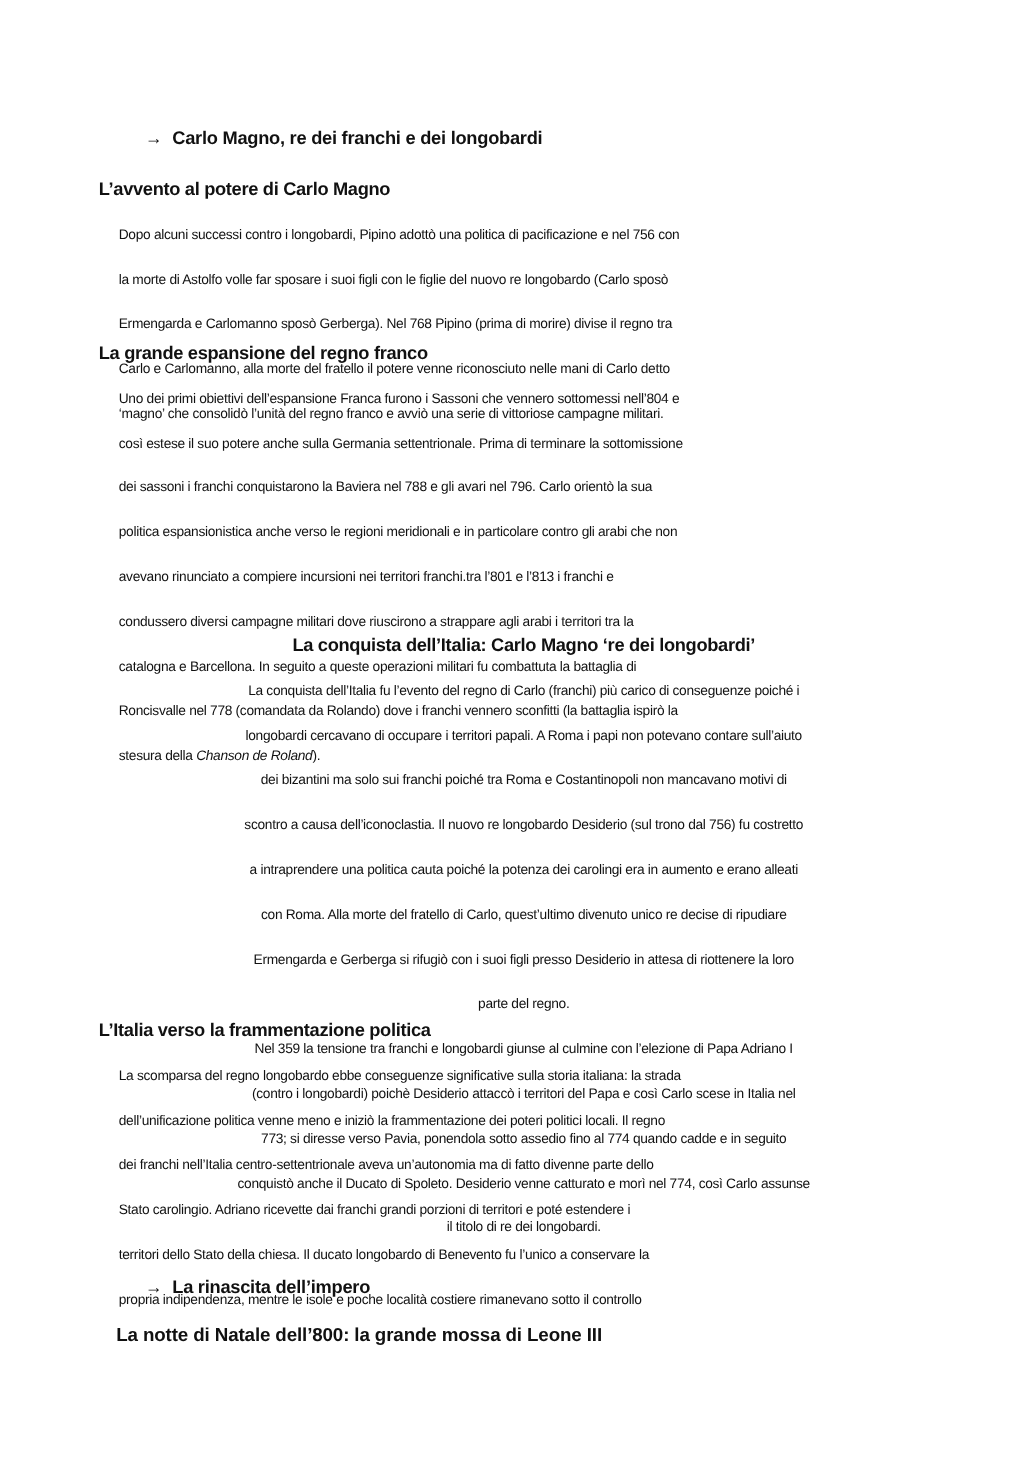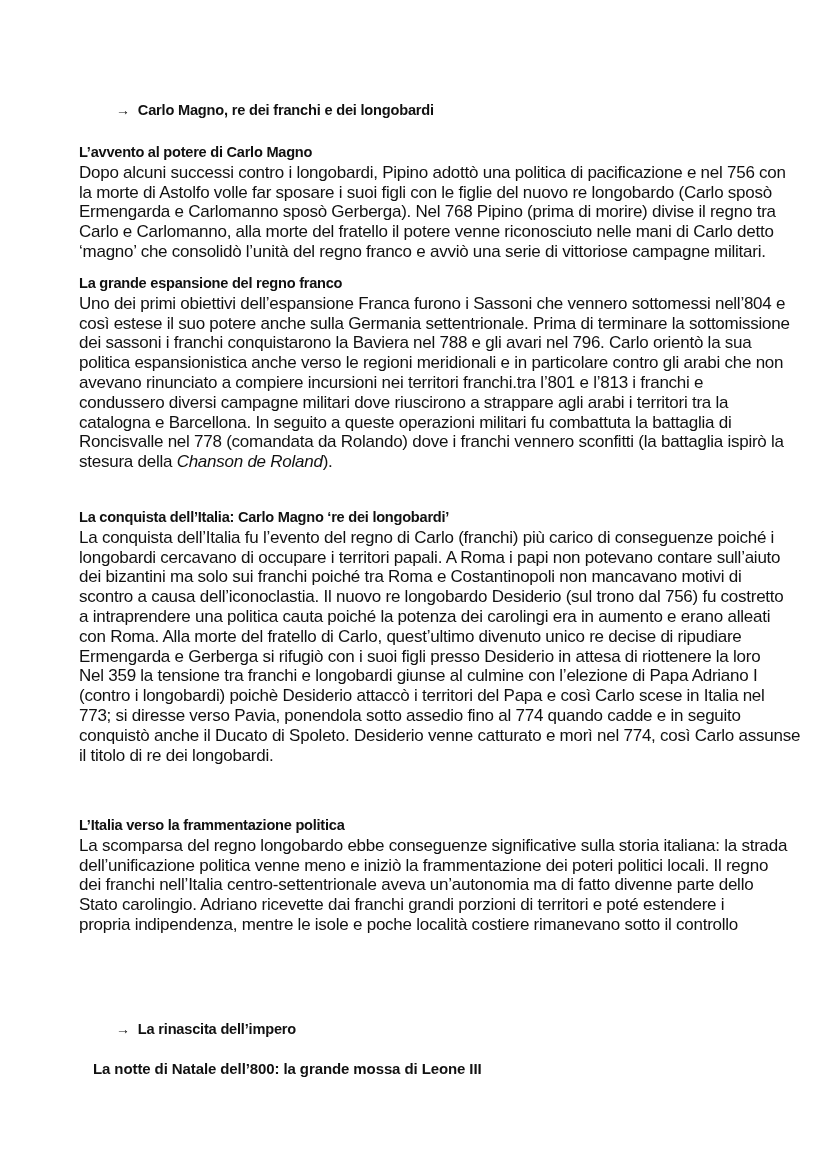--- a/index.html
+++ b/index.html
@@ -12,21 +12,21 @@
     .arrow-heading {
       position: absolute; left: 116px; font-weight: bold; font-size: 14.6px;
       line-height: 20px; letter-spacing: -0.2px; white-space: nowrap;
     }
     .arrow-heading .arrow { font-weight: normal; margin-right: 8px; font-size: 14px; }
     .sec-title {
       font-weight: bold; font-size: 14.6px; line-height: 19.8px; letter-spacing: -0.25px;
       white-space: nowrap; margin: 0;
     }
     .line {
-      font-size: 17px; line-height: 19.8px; letter-spacing: -0.25px; white-space: nowrap; margin: 0;
+      font-size: 11px; line-height: 19.8px; letter-spacing: -0.25px; white-space: nowrap; margin: 16px;
     }
     .final-title {
       position: absolute; left: 93px; top: 1059px; font-weight: bold; font-size: 15px;
       line-height: 20px; white-space: nowrap; letter-spacing: -0.1px;
     }
     em { font-style: italic; }
   </style>
 </head>
 <body>
 
@@ -51,42 +51,44 @@
     <p class="line">così estese il suo potere anche sulla Germania settentrionale. Prima di terminare la sottomissione</p>
     <p class="line">dei sassoni i franchi conquistarono la Baviera nel 788 e gli avari nel 796. Carlo orientò la sua</p>
     <p class="line">politica espansionistica anche verso le regioni meridionali e in particolare contro gli arabi che non</p>
     <p class="line">avevano rinunciato a compiere incursioni nei territori franchi.tra l’801 e l’813 i franchi e</p>
     <p class="line">condussero diversi campagne militari dove riuscirono a strappare agli arabi i territori tra la</p>
     <p class="line">catalogna e Barcellona. In seguito a queste operazioni militari fu combattuta la battaglia di</p>
     <p class="line">Roncisvalle nel 778 (comandata da Rolando) dove i franchi vennero sconfitti (la battaglia ispirò la</p>
     <p class="line"><span>stesura della </span><em>Chanson de Roland</em><span>).</span></p>
   </div>
 
-  <div class="block" style="top:508px;">
+  <div class="block" style="top:508px;text-align:center;">
     <p class="sec-title">La conquista dell’Italia: Carlo Magno ‘re dei longobardi’</p>
     <p class="line">La conquista dell’Italia fu l’evento del regno di Carlo (franchi) più carico di conseguenze poiché i</p>
     <p class="line">longobardi cercavano di occupare i territori papali. A Roma i papi non potevano contare sull’aiuto</p>
     <p class="line">dei bizantini ma solo sui franchi poiché tra Roma e Costantinopoli non mancavano motivi di</p>
     <p class="line">scontro a causa dell’iconoclastia. Il nuovo re longobardo Desiderio (sul trono dal 756) fu costretto</p>
     <p class="line">a intraprendere una politica cauta poiché la potenza dei carolingi era in aumento e erano alleati</p>
     <p class="line">con Roma. Alla morte del fratello di Carlo, quest’ultimo divenuto unico re decise di ripudiare</p>
     <p class="line">Ermengarda e Gerberga si rifugiò con i suoi figli presso Desiderio in attesa di riottenere la loro</p>
+    <p class="line">parte del regno.</p>
     <p class="line">Nel 359 la tensione tra franchi e longobardi giunse al culmine con l’elezione di Papa Adriano I</p>
     <p class="line">(contro i longobardi) poichè Desiderio attaccò i territori del Papa e così Carlo scese in Italia nel</p>
     <p class="line">773; si diresse verso Pavia, ponendola sotto assedio fino al 774 quando cadde e in seguito</p>
     <p class="line">conquistò anche il Ducato di Spoleto. Desiderio venne catturato e morì nel 774, così Carlo assunse</p>
     <p class="line">il titolo di re dei longobardi.</p>
   </div>
 
   <div class="block" style="top:816px;">
     <p class="sec-title">L’Italia verso la frammentazione politica</p>
     <p class="line">La scomparsa del regno longobardo ebbe conseguenze significative sulla storia italiana: la strada</p>
     <p class="line">dell’unificazione politica venne meno e iniziò la frammentazione dei poteri politici locali. Il regno</p>
     <p class="line">dei franchi nell’Italia centro-settentrionale aveva un’autonomia ma di fatto divenne parte dello</p>
     <p class="line">Stato carolingio. Adriano ricevette dai franchi grandi porzioni di territori e poté estendere i</p>
+    <p class="line">territori dello Stato della chiesa. Il ducato longobardo di Benevento fu l’unico a conservare la</p>
     <p class="line">propria indipendenza, mentre le isole e poche località costiere rimanevano sotto il controllo</p>
   </div>
 
   <div class="arrow-heading" style="top:1019px;text-align:right;">
     <span class="arrow">→</span><span>La rinascita dell’impero</span>
   </div>
 
   <div class="final-title">La notte di Natale dell’800: la grande mossa di Leone III</div>
 
 </div>

